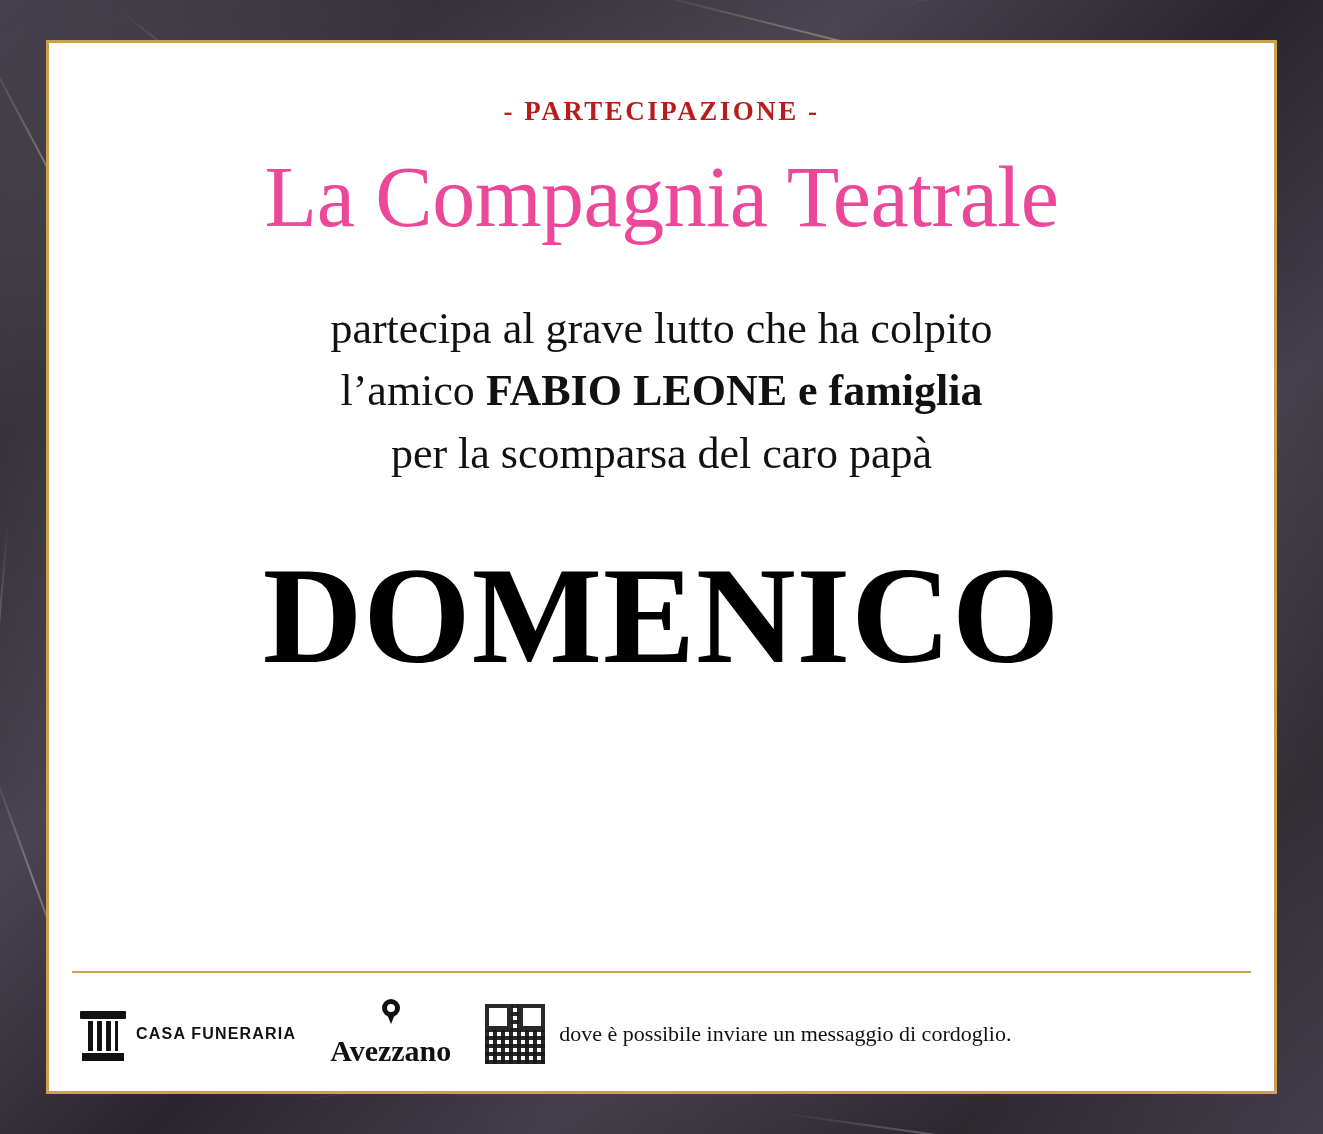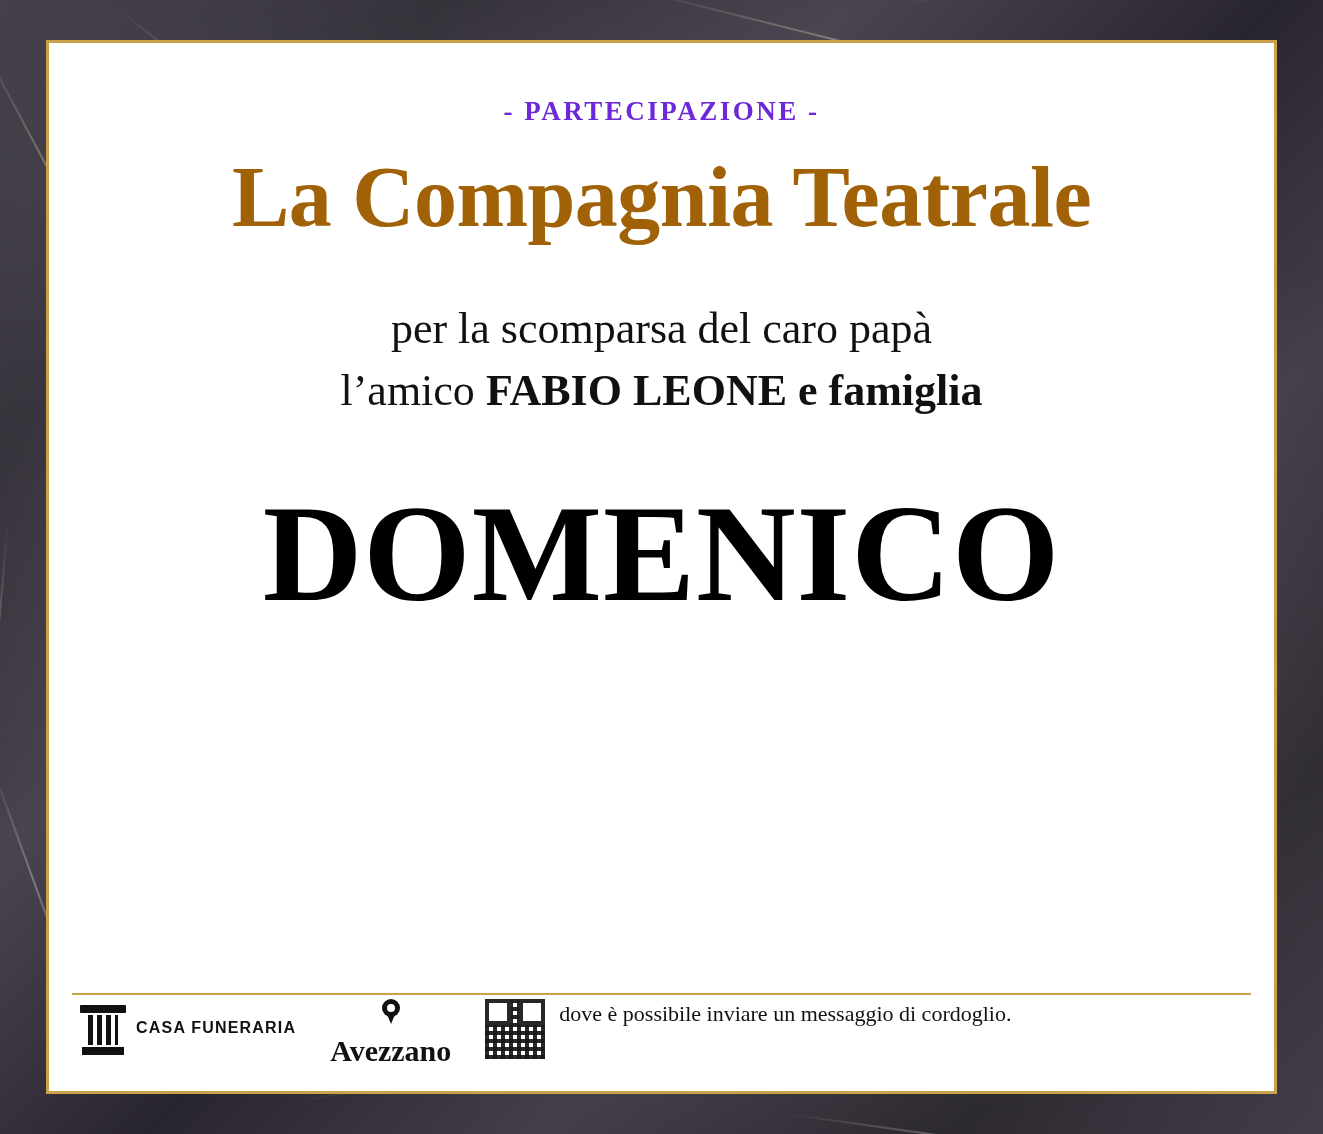--- a/index.html
+++ b/index.html
@@ -72,28 +72,28 @@
     text-align: center;
     display: flex;
     flex-direction: column;
   }
 
   .kicker {
     font-family: "Liberation Serif", serif;
     font-weight: bold;
     font-size: 27px;
     letter-spacing: 2.5px;
-    color: #6d28d9;
+    color: #b91c1c;
     margin-top: 6px;
   }
 
   .company {
     font-family: "Liberation Serif", serif;
-    font-weight: bold;
-    color: #a16207;
+    font-weight: normal;
+    color: #ec4899;
     font-size: 86px;
     line-height: 1.08;
     margin-top: 24px;
     letter-spacing: -0.5px;
   }
   .company .line2 {
     display: block;
     font-size: 90px;
     letter-spacing: 1px;
     margin-top: 2px;
@@ -119,23 +119,23 @@
     letter-spacing: 1px;
   }
 
   .spacer { flex: 1 1 auto; }
 
   
   .footer {
     flex: 0 0 auto;
     border-top: 2px solid #c9a24a;
     margin: 0 10px 10px 10px;
-    padding-top: 4px;
-    display: flex;
-    align-items: flex-start;
+    padding-top: 26px;
+    display: flex;
+    align-items: center;
     gap: 0;
   }
 
   .logo-block {
     display: flex;
     align-items: center;
     gap: 10px;
     padding-left: 8px;
   }
   .column-icon {
@@ -267,24 +267,25 @@
 
     <div class="content">
 
       <div class="kicker">- PARTECIPAZIONE -</div>
 
       <div class="company">
         <span>La Compagnia Teatrale</span>
       </div>
 
       <div class="body-text">
-        <div>per la scomparsa del caro papà</div>
+        <div>partecipa al grave lutto che ha colpito</div>
         <div>
           <span>l’amico </span><span class="bold">FABIO LEONE e famiglia</span>
         </div>
+        <div>per la scomparsa del caro papà</div>
       </div>
 
       <div class="deceased">DOMENICO</div>
 
       <div class="spacer"></div>
     </div>
 
     <div class="footer">
 
       <div class="logo-block">

